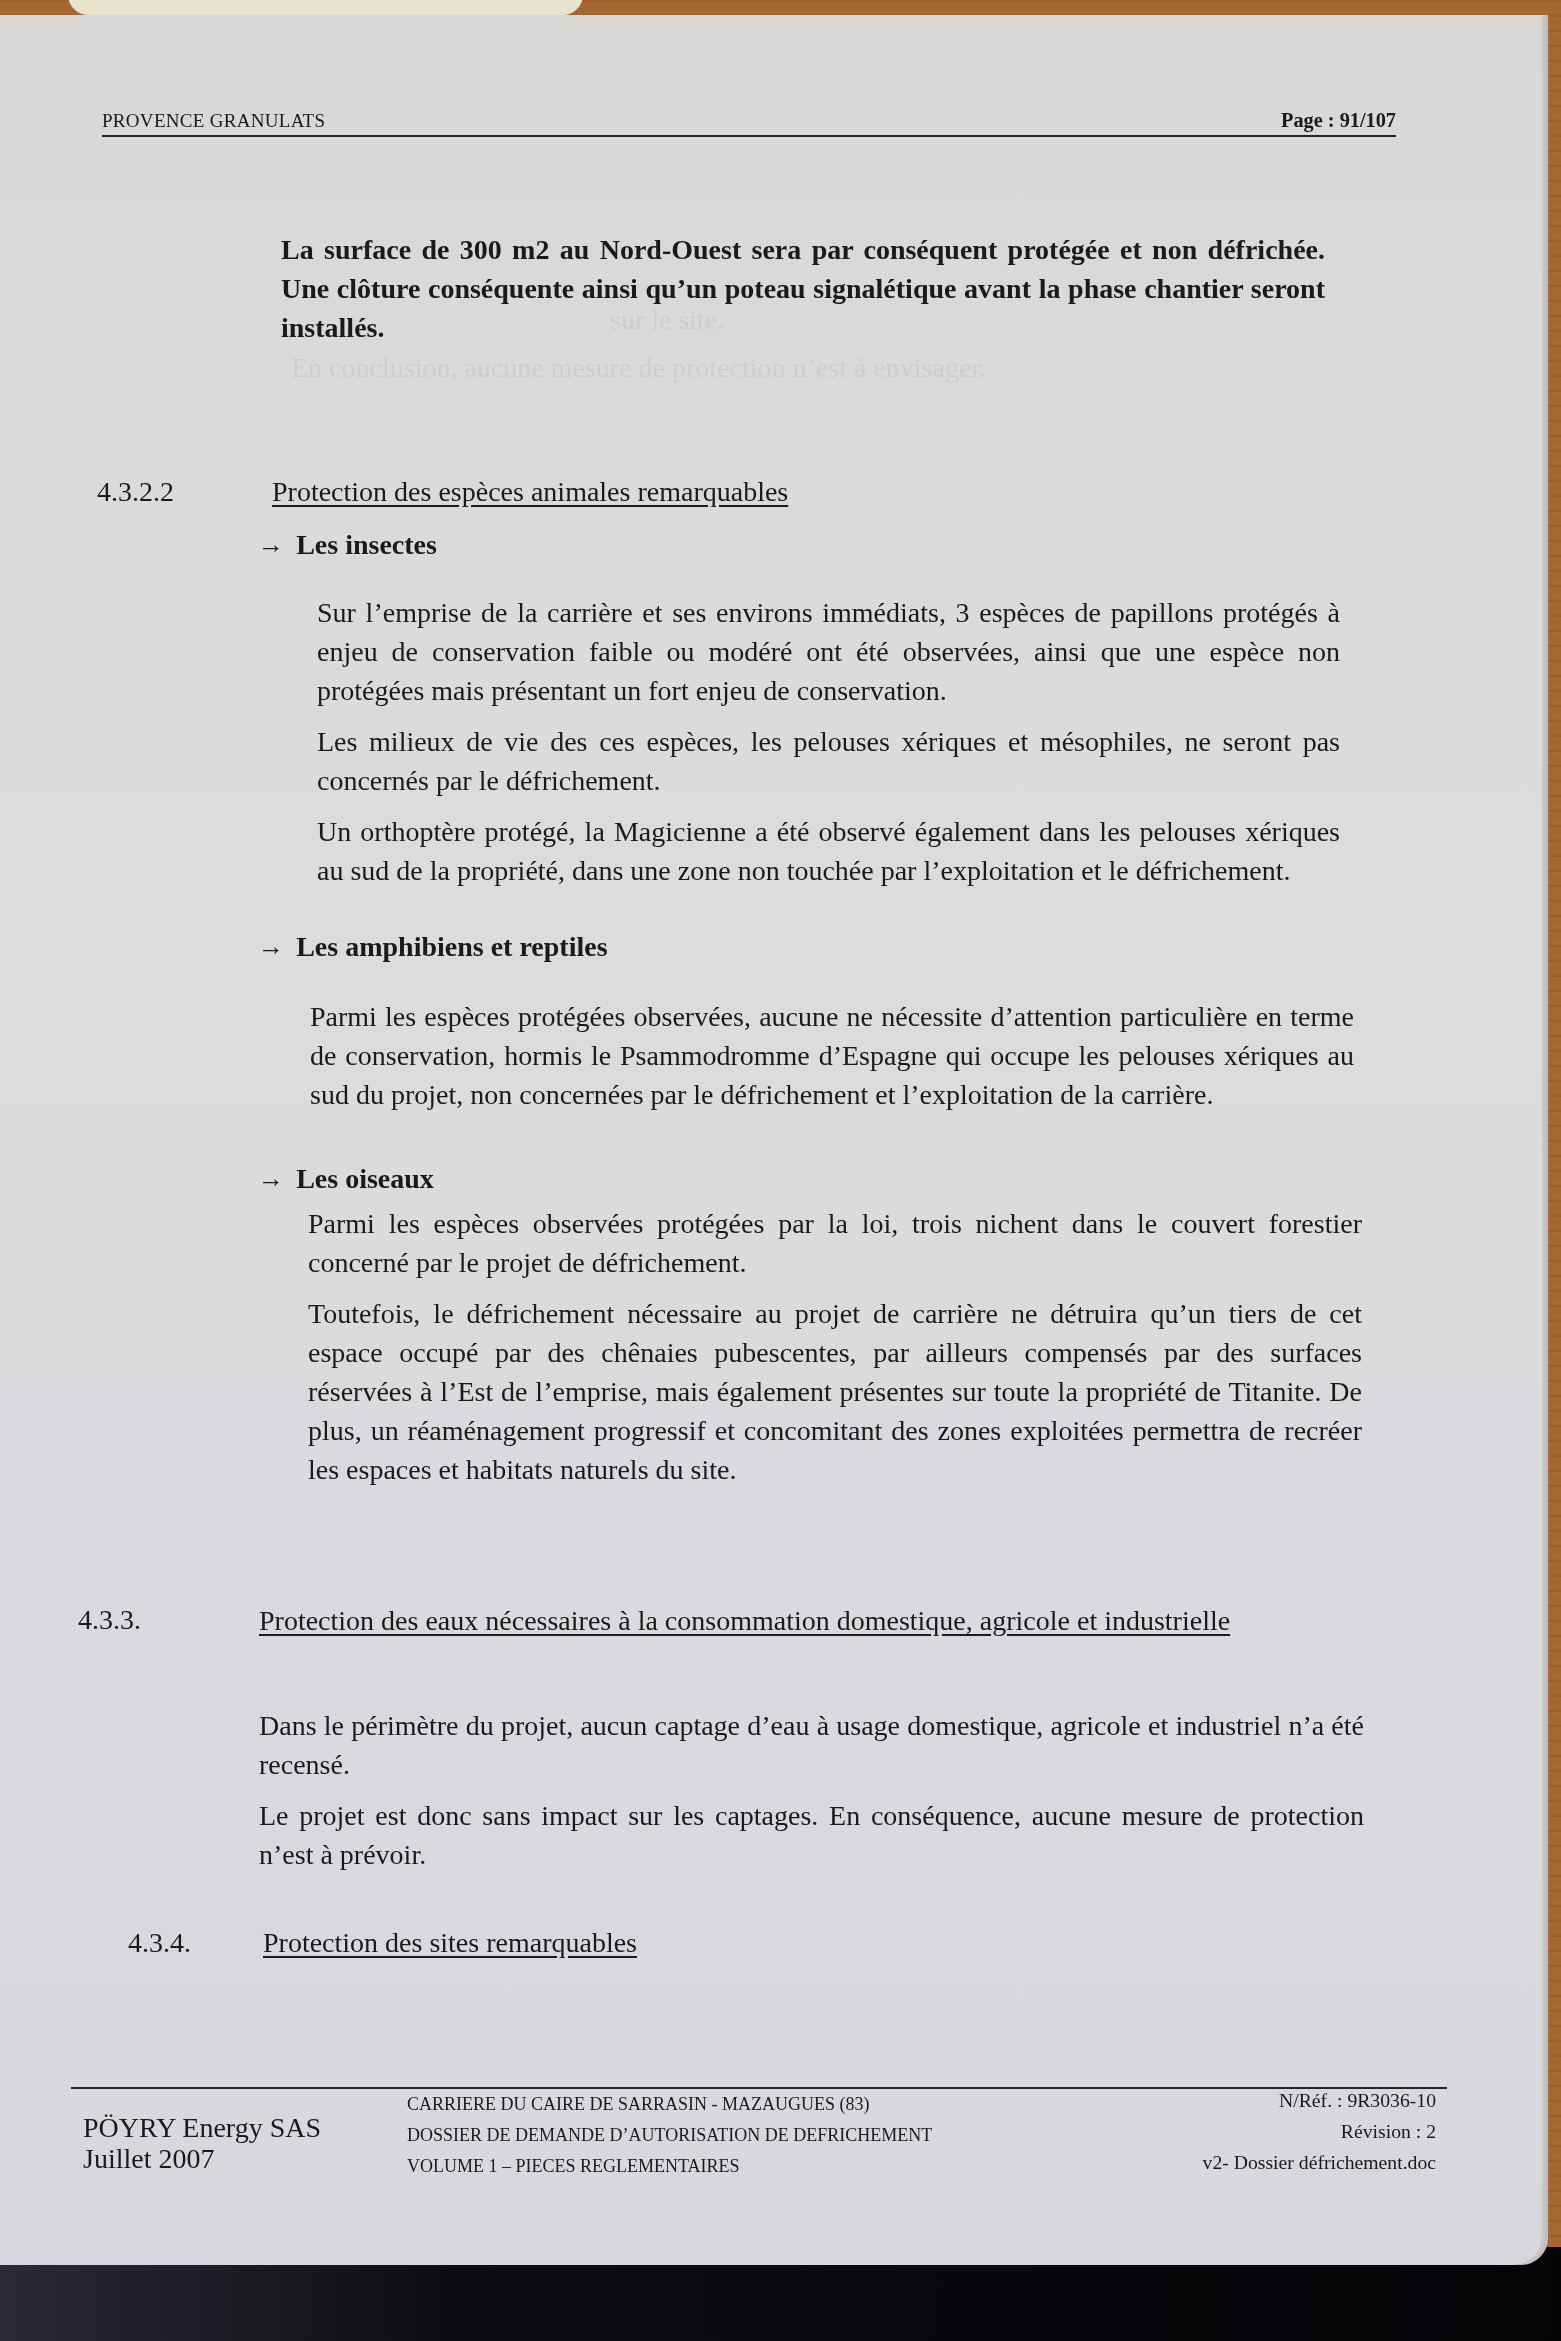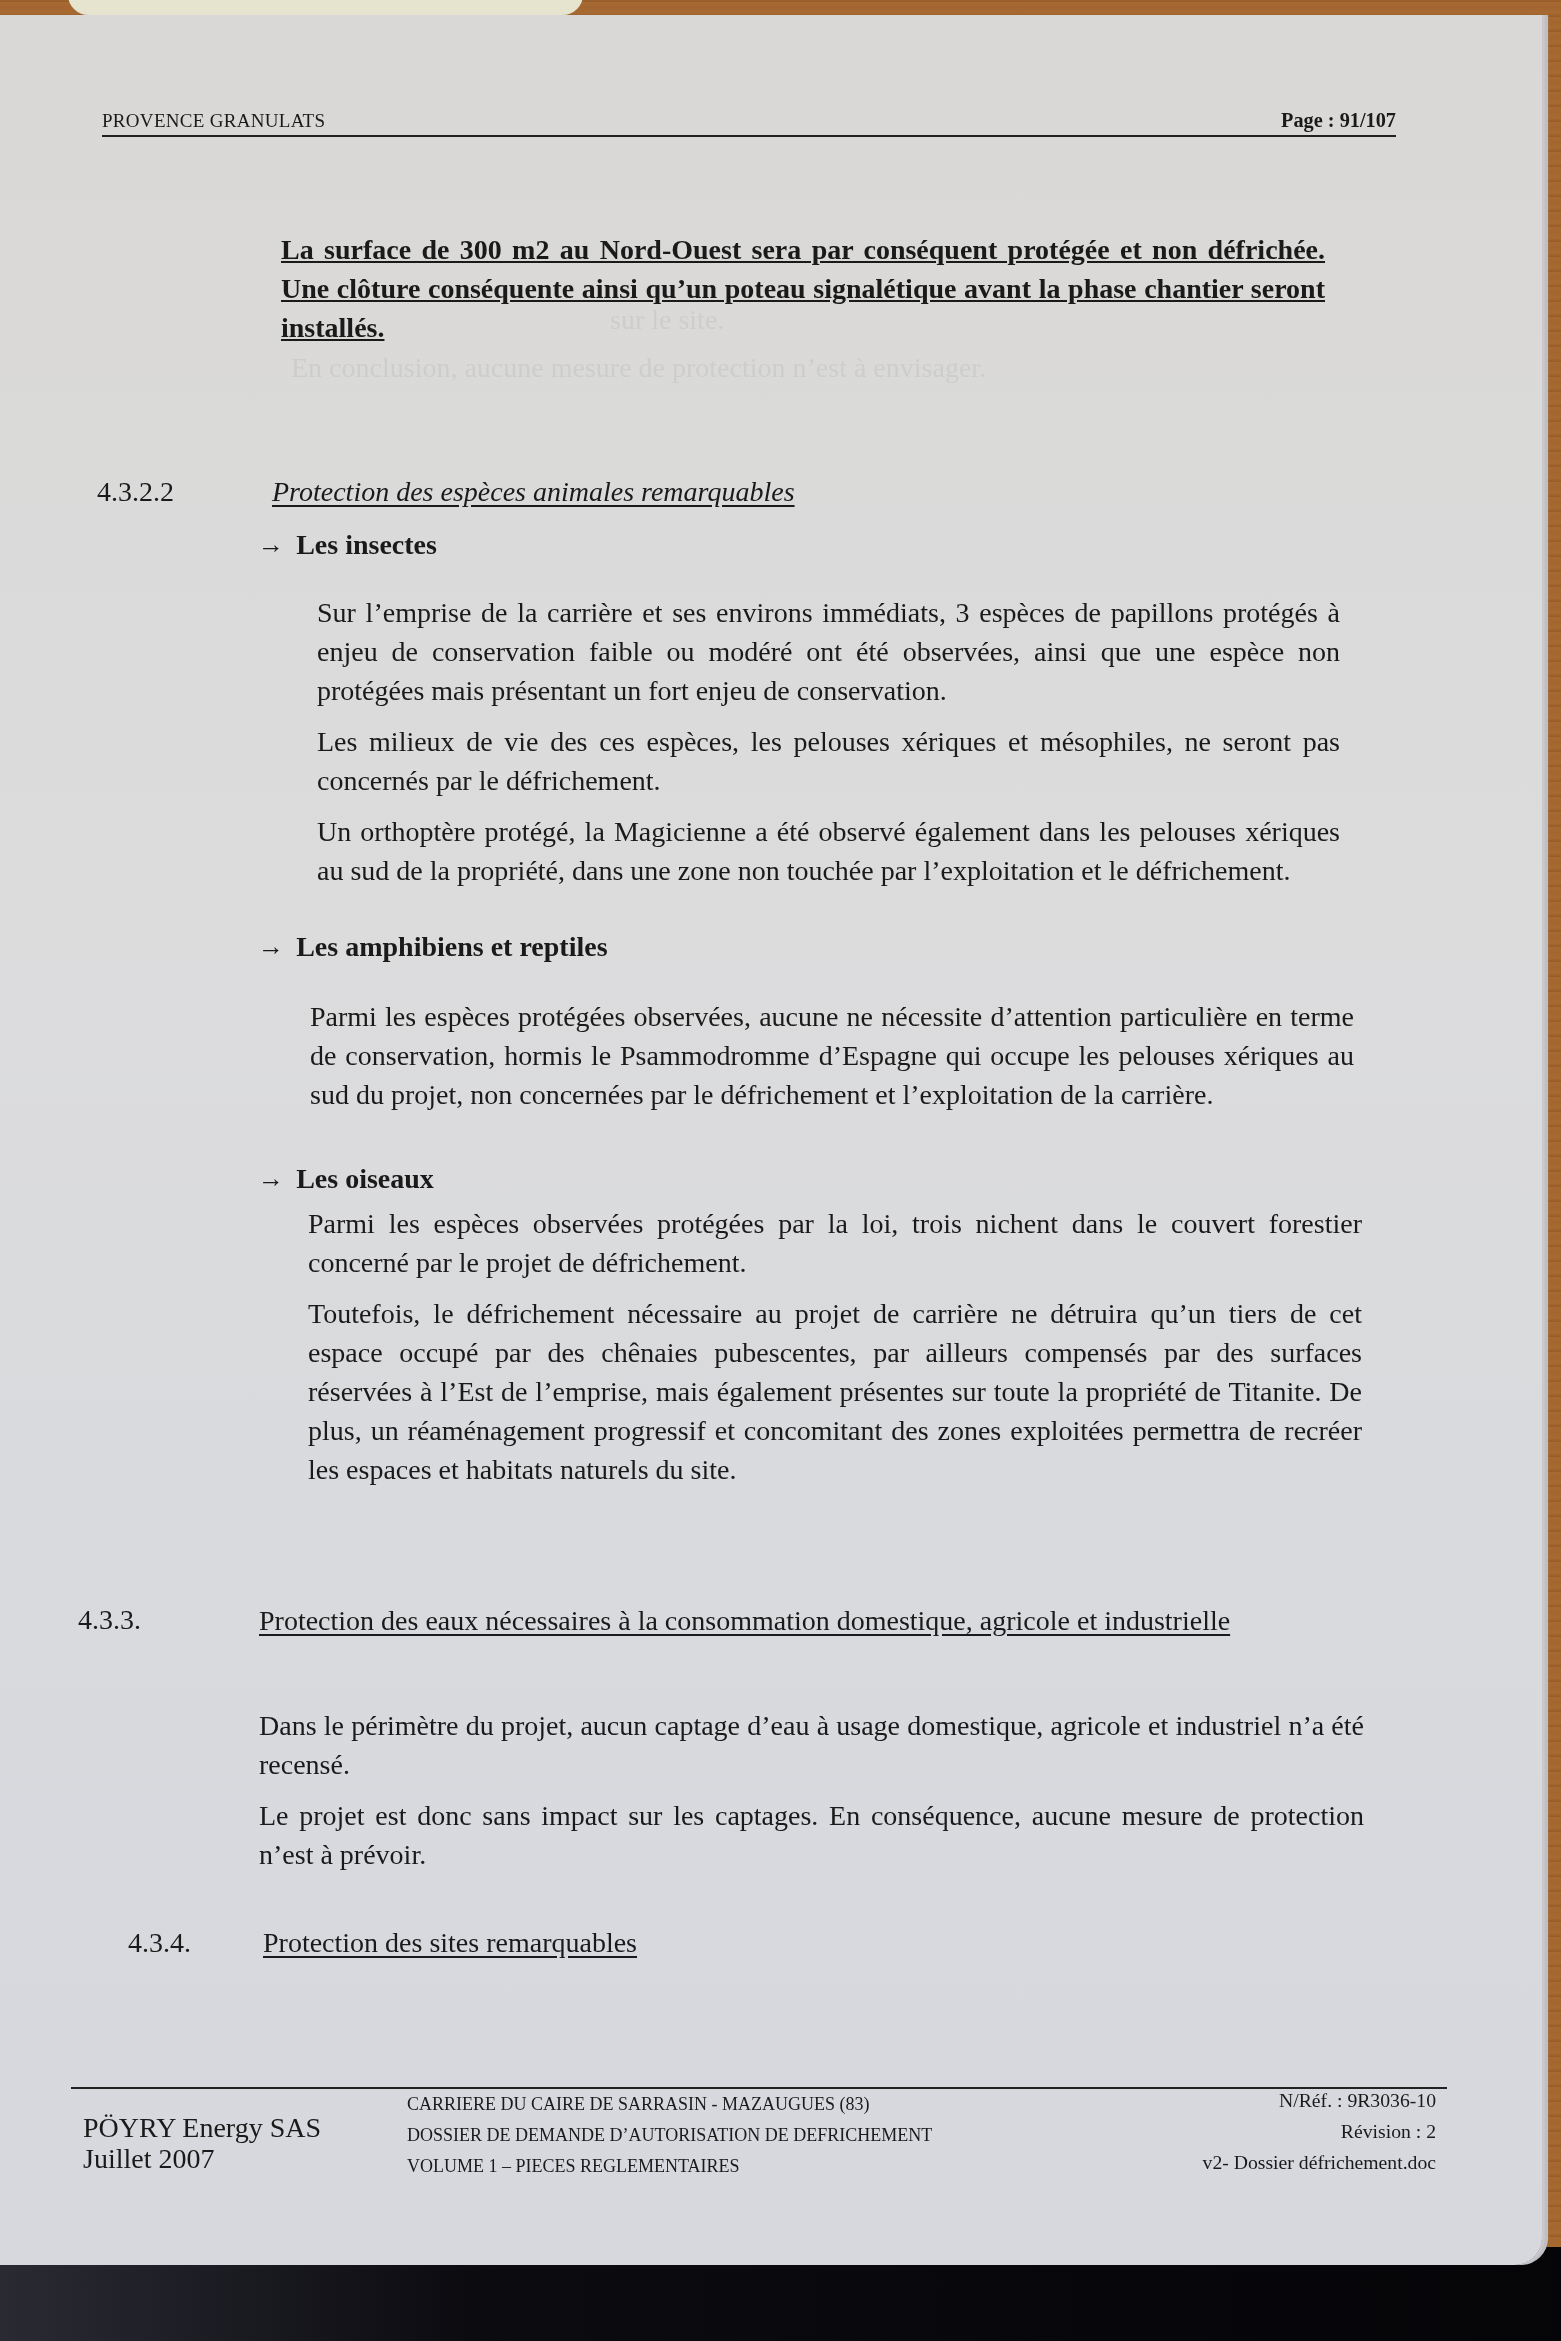--- a/index.html
+++ b/index.html
@@ -27,27 +27,27 @@
     .header {
       position: absolute; left: 102px; top: 94px; width: 1294px;
       display: flex; justify-content: space-between; align-items: flex-end;
       border-bottom: 2px solid #222; padding-bottom: 2.7px;
       font-size: 19px;
     }
     .header .company { letter-spacing: 0.3px; }
     .header .pagenum { font-weight: bold; font-size: 20.3px; }
     .block { position: absolute; }
     .body-text { font-size: 28px; line-height: 39px; text-align: justify; margin: 0; }
-    .bold { font-weight: bold; text-decoration: underline; }
+    .bold { font-weight: bold; }
     .ghost {
       position: absolute; color: rgba(60,60,60,0.08); font-size: 28px;
     }
     .sec-num { position: absolute; font-size: 28px; }
     .sec-title { position: absolute; font-size: 28px; text-decoration: underline; text-underline-offset: 4.1px; }
-    .italic { font-style: italic; }
+    .italic { }
     .sub-head { position: absolute; font-size: 28px; font-weight: bold; display: flex; gap: 12.2px; align-items: center; }
     .arrow { font-weight: normal; font-size: 26px; }
     .para { position: absolute; width: 1077px; }
     .para p { margin: 12px 0 11px 0; }
     .footer-line {
       position: absolute; left: 71px; top: 2072px; width: 1376px; border-top: 2px solid #222;
     }
     .footer-left { position: absolute; left: 83px; top: 2097px; font-size: 28px; line-height: 31px; }
     .footer-center { position: absolute; left: 407px; top: 2074px; width: 745px; text-align: left; font-family: Liberation Serif, serif; font-size: 18px; line-height: 31px; }
     .footer-right { position: absolute; left: 1138px; top: 2070px; width: 298px; text-align: right; font-size: 19.7px; line-height: 31px; }

